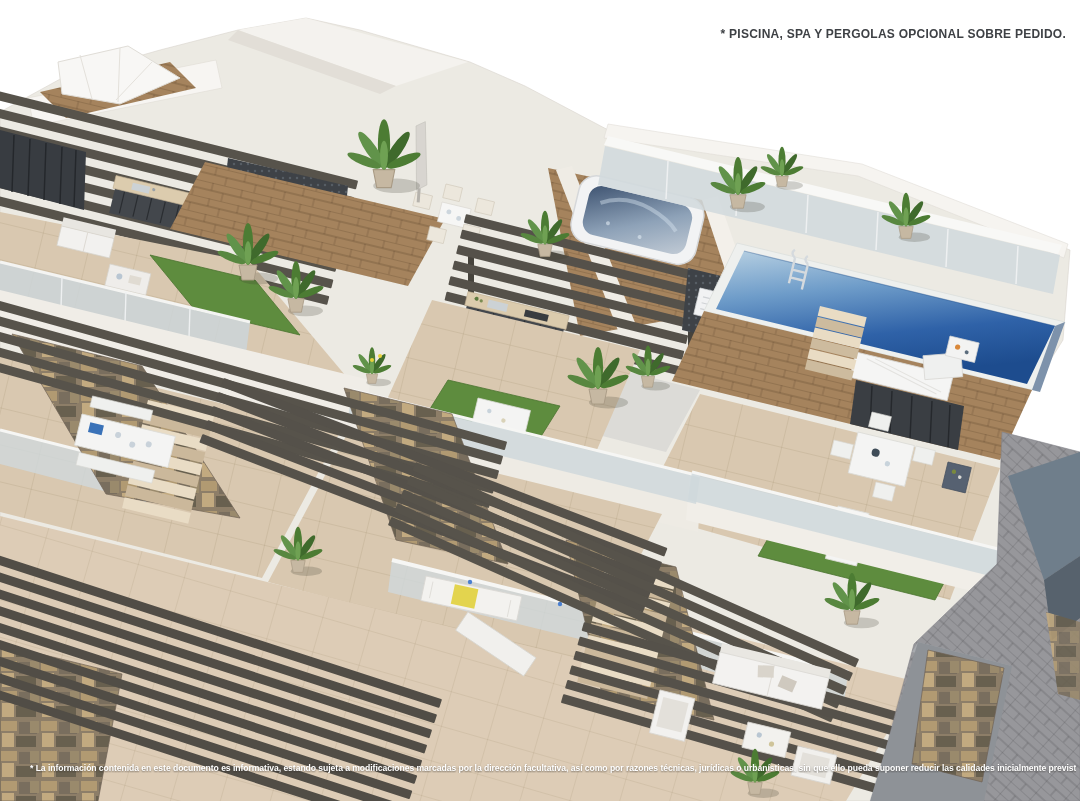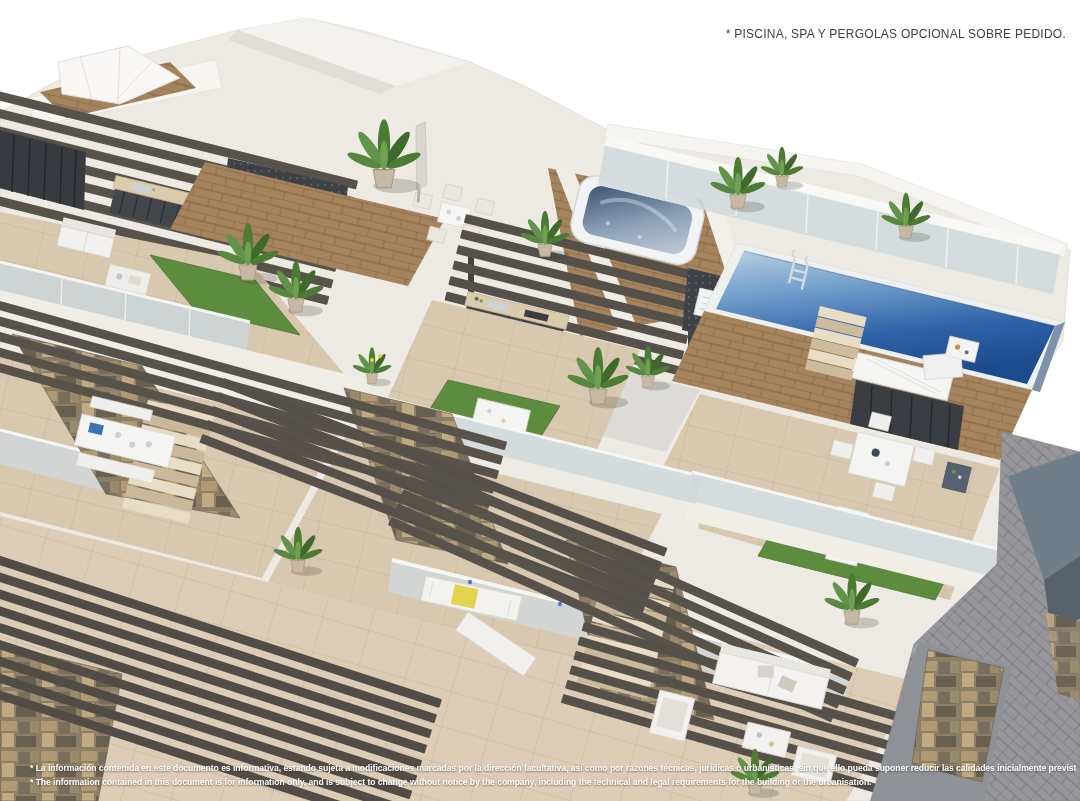--- a/index.html
+++ b/index.html
@@ -1,19 +1,19 @@
 <!DOCTYPE html>
 <html><head>
 <meta charset="utf-8">
 <style>
   html,body{margin:0;padding:0;background:#fff;}
   .canvas{position:relative;width:1080px;height:801px;overflow:hidden;background:#ffffff;
           font-family:"Liberation Sans",sans-serif;}
   .canvas svg{position:absolute;inset:0;display:block;}
-  .note-top{position:absolute;top:27px;right:14px;font-weight:400;font-size:12px;
+  .note-top{position:absolute;top:27px;right:14px;font-weight:700;font-size:12px;
             letter-spacing:.25px;color:#3e4145;white-space:nowrap;}
   .disclaimer-line{position:absolute;left:30px;width:1046px;overflow:hidden;font-weight:700;
             font-size:8.6px;letter-spacing:-.05px;color:#ffffff;white-space:nowrap;
             text-shadow:0 1px 2px rgba(45,42,38,.6);}
   .disc-es{top:763px;}
   .disc-en{top:777px;}
 </style>
 </head>
 <body>
 
@@ -445,15 +445,14 @@
     <polygon points="918,642 1012,666 1006,676 912,652" fill="#a7aaae"></polygon>
     <polygon points="918,642 1012,666 984,801 870,801" fill="#8e9297"></polygon>
     <polygon points="1046,612 1080,622 1080,700 1058,694" fill="url(#stonePat)" opacity=".9"></polygon>
   </g>
   <polygon points="928,650 1004,668 982,782 912,764" fill="url(#stonePat)" stroke="#6e6254" stroke-width=".7"></polygon>
 
 </svg>
 
 <div class="note-top">* PISCINA, SPA Y PERGOLAS OPCIONAL SOBRE PEDIDO.</div>
 <div class="disclaimer-line disc-es">* La información contenida en este documento es informativa, estando sujeta a modificaciones marcadas por la dirección facultativa, así como por razones técnicas, jurídicas o urbanísticas, sin que ello pueda suponer reducir las calidades inicialmente previstas.</div>
-<div class="disclaimer-line disc-en">* The information contained in this document is for information only, and is subject to change without notice by the company, including the technical and legal requirements for the building or the urbanisation.</div>
 
 </div>
 
 </body></html>

